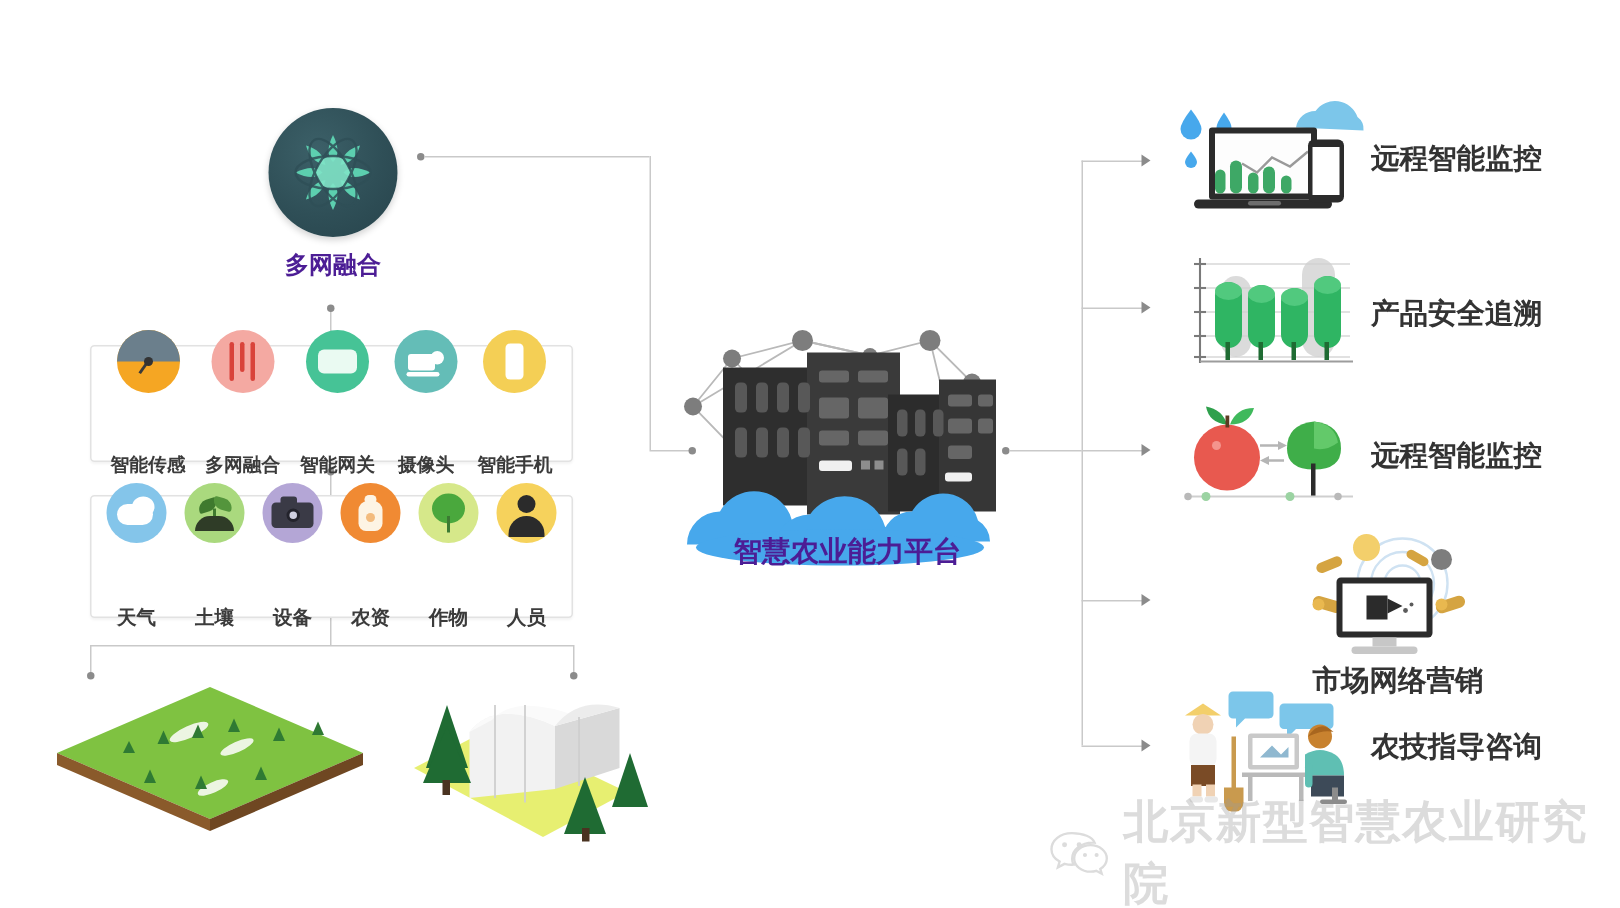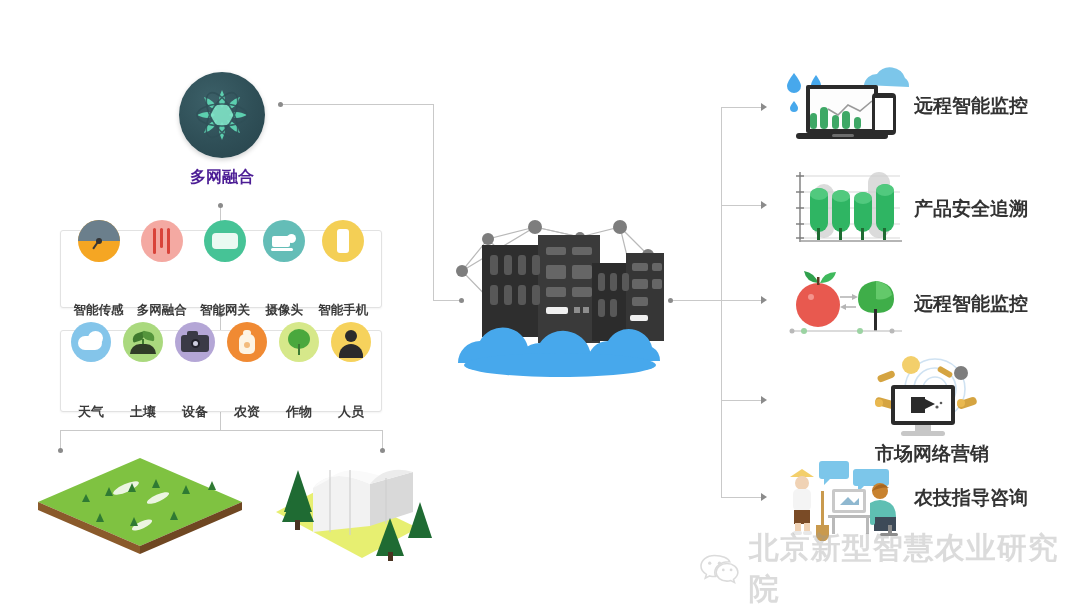--- a/index.html
+++ b/index.html
@@ -359,20 +359,21 @@
           <rect x="143" y="92" width="6" height="6"></rect>
         </g>
     </g>
     <g fill="#47a8ec">
       <path d="M18 148 a22 22 0 0 1 22-22 a26 26 0 0 1 48 6 a18 18 0 0 1 10 16 Z"></path>
       <path d="M76 152 a24 24 0 0 1 24-24 a28 28 0 0 1 50 8 a18 18 0 0 1 8 16 Z"></path>
       <path d="M148 146 a20 20 0 0 1 20-20 a24 24 0 0 1 44 6 a16 16 0 0 1 8 14 Z"></path>
       <ellipse cx="120" cy="150" rx="96" ry="12"></ellipse>
     </g>
   </svg>
+  <div class="abs lbl" id="plat-label">智慧农业能力平台</div>
 
   <div class="ritem" style="top:60px;">
     <div class="rart">
       <svg width="130" height="86" viewBox="0 0 130 86">
         <g fill="#47a8ec">
           <path d="M14 10 q7 9 7 13 a7 7 0 0 1-14 0 q0-4 7-13 Z"></path>
           <path d="M36 12 q5 7 5 10 a5 5 0 0 1-10 0 q0-3 5-10 Z"></path>
           <path d="M14 38 q4 5 4 7 a4 4 0 0 1-8 0 q0-2 4-7 Z"></path>
         </g>
         <path d="M84 22 a13 13 0 0 1 13-11 a16 16 0 0 1 28 4 a10 10 0 0 1 4 9 Z" fill="#7cc6ea"></path>

